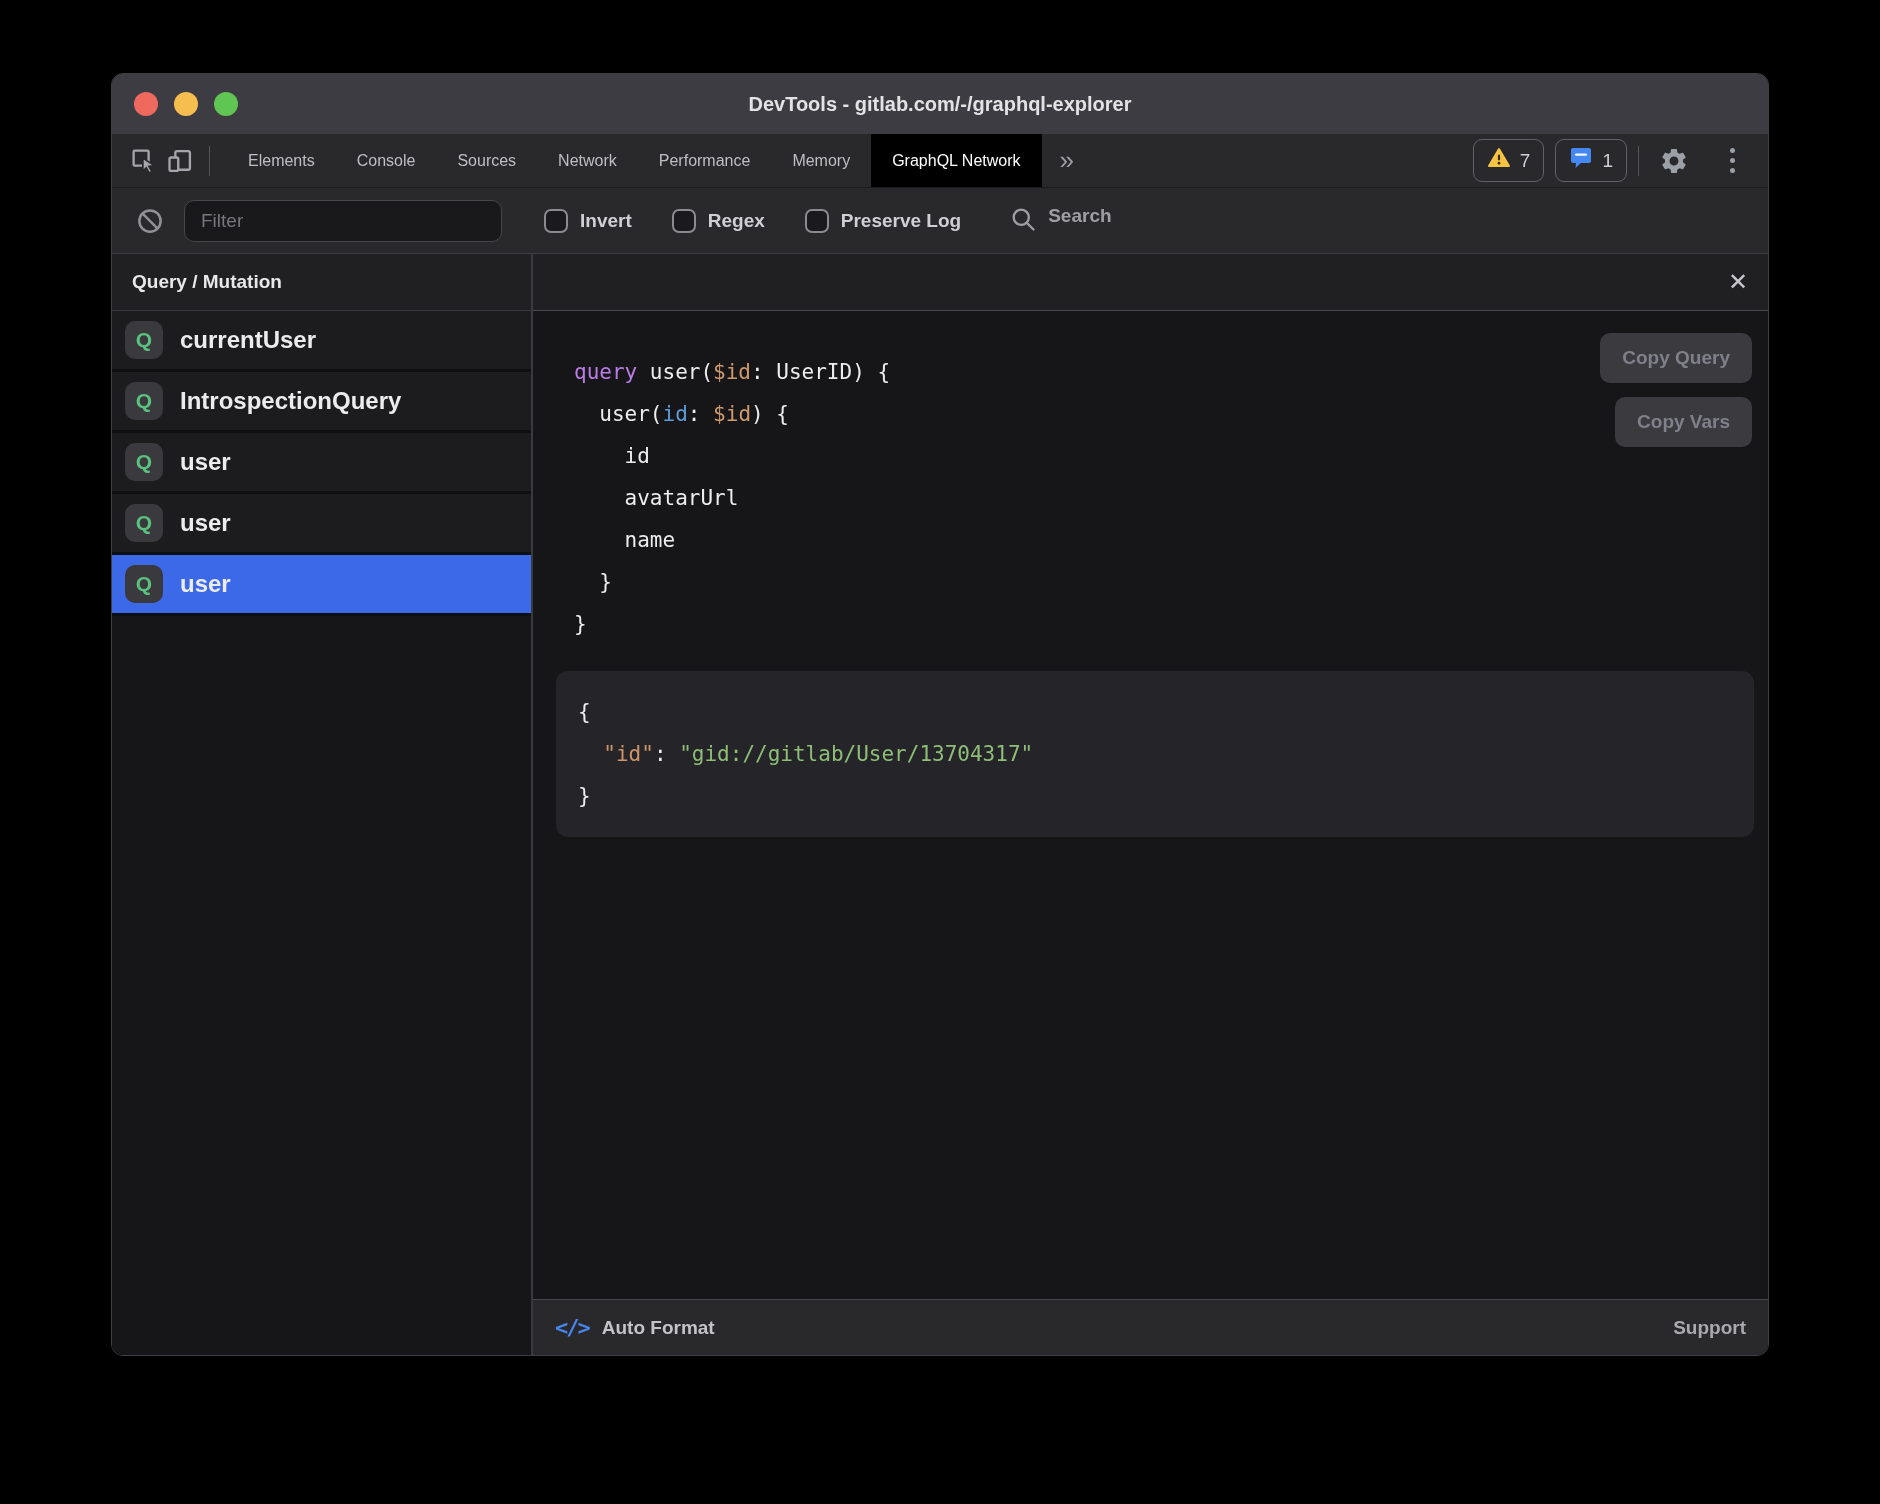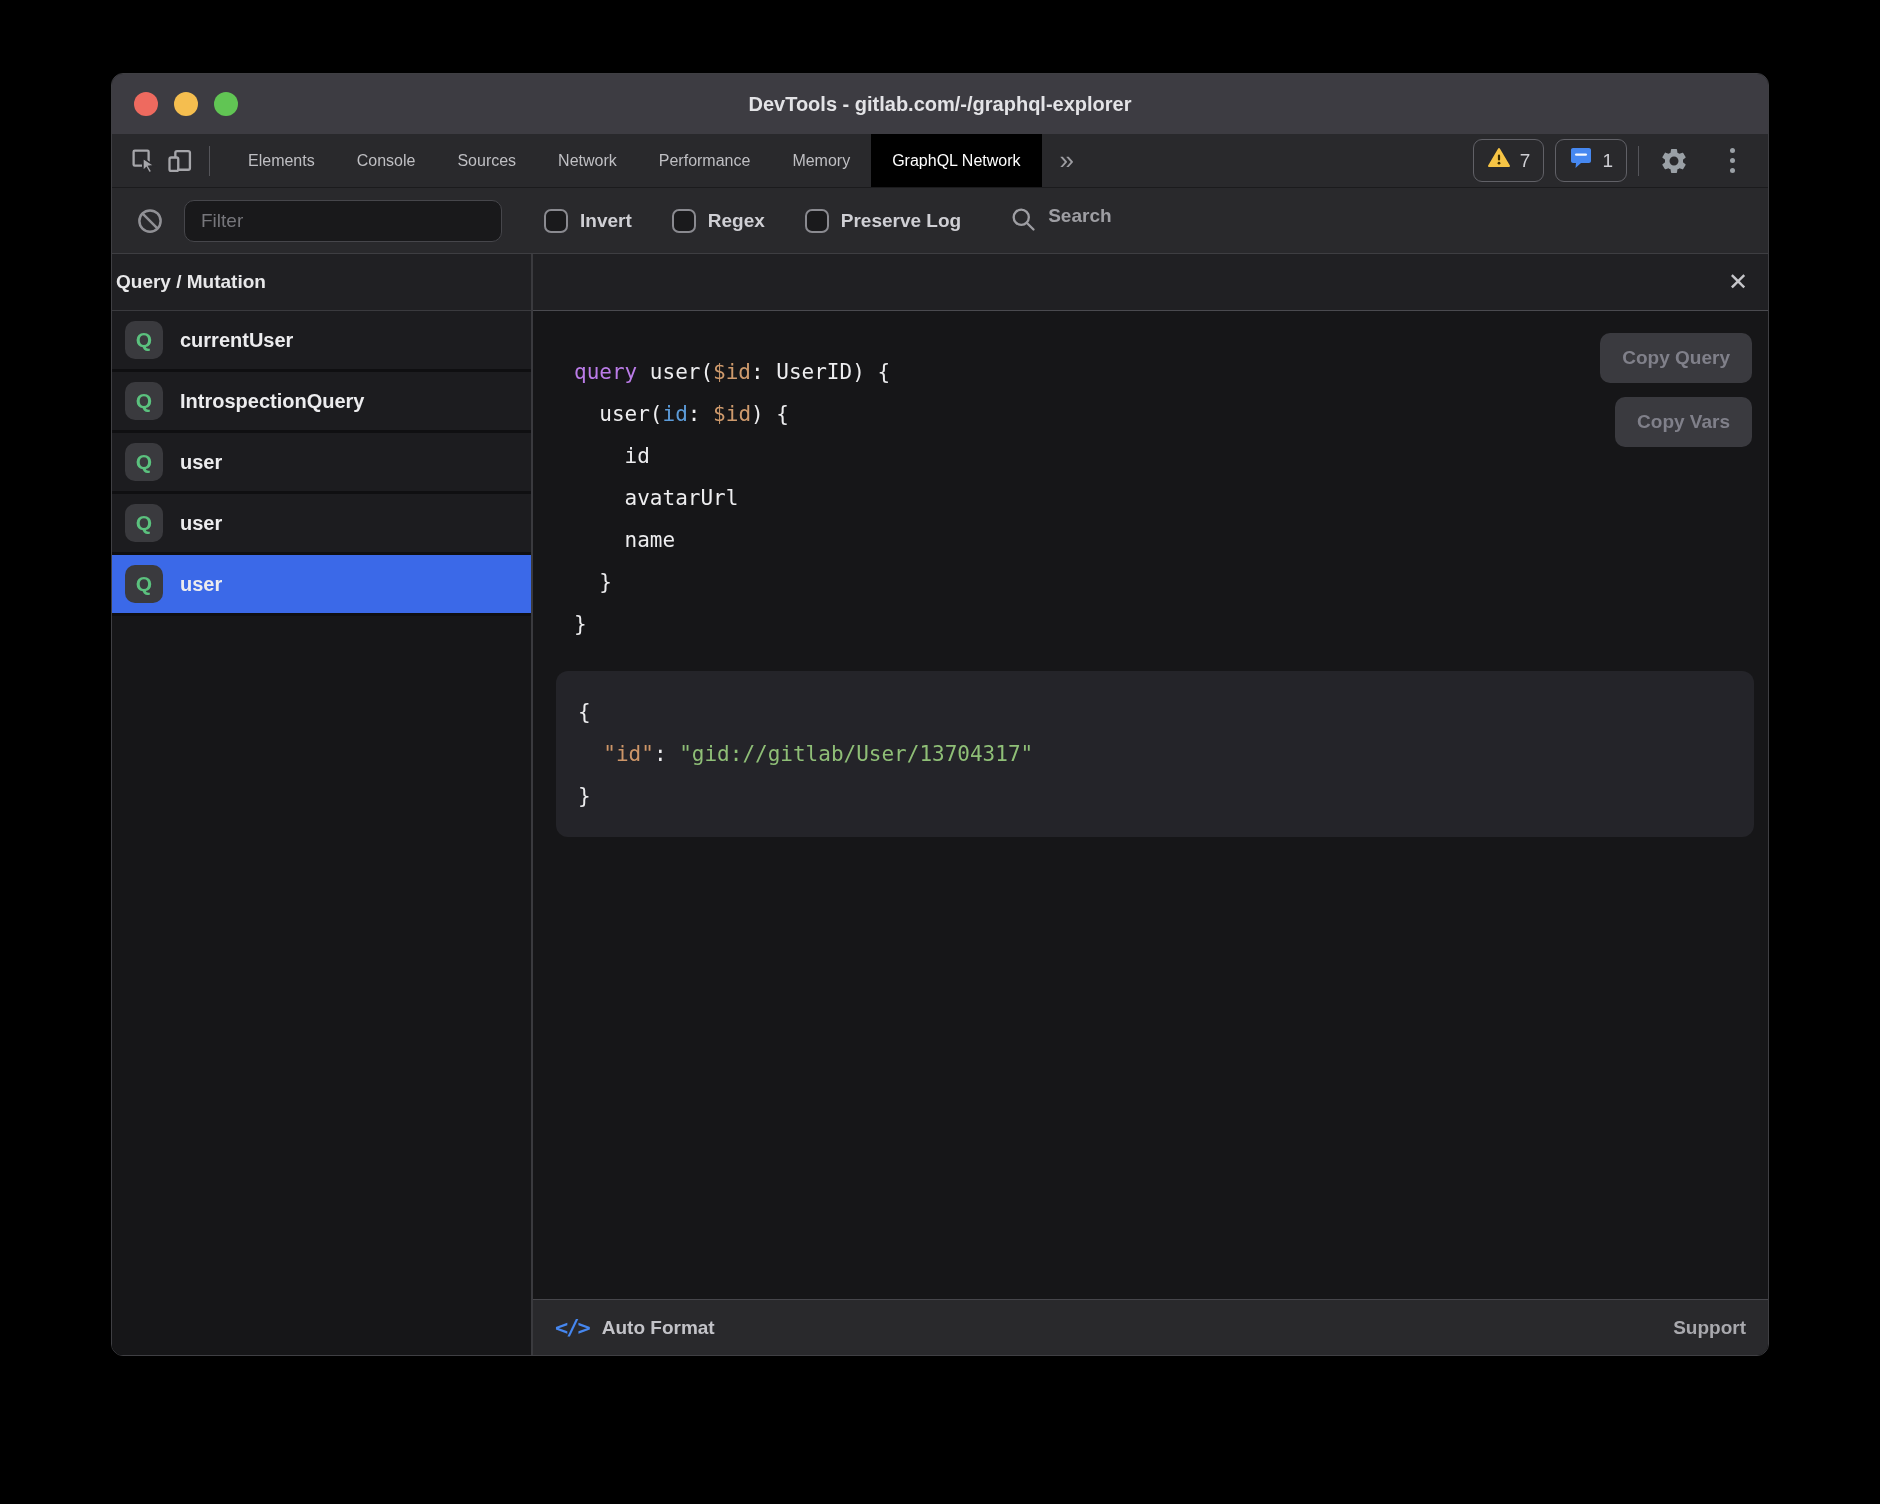--- a/index.html
+++ b/index.html
@@ -43,25 +43,25 @@
   .cb-group { display:flex; align-items:center; gap:12px; }
   .cb { width:24px; height:24px; border:2.5px solid #8A8A90; border-radius:7px; background:#1A1A1C; flex:none; }
   .cb-label { font-size:19px; font-weight:700; color:#CFCFD4; }
   .search-group { display:flex; gap:11px; margin-left:48px; }
   .search-label { font-size:19px; font-weight:700; color:#9E9EA3; }
 
   
   .main { flex:1; display:flex; min-height:0; background:#161618; }
 
   .left-panel { width:421px; flex:none; display:flex; flex-direction:column; border-right:2px solid #3A3A3E; background:#161618; }
-  .panel-header { height:57px; flex:none; display:flex; align-items:center; padding-left:4px; font-size:19px; font-weight:700; color:#E8E8EA; background:#202023; border-bottom:1px solid #3A3A3E; }
+  .panel-header { height:57px; flex:none; display:flex; align-items:center; padding-left:20px; font-size:19px; font-weight:700; color:#E8E8EA; background:#202023; border-bottom:1px solid #3A3A3E; }
   .req-row { height:61px; flex:none; display:flex; align-items:center; gap:17px; padding-left:13px; background:#1C1C1F; border-bottom:3px solid #0F0F11; }
   .req-row.selected { background:var(--selection-blue); }
   .qbadge { width:38px; height:38px; border-radius:10px; background:#3A3A3E; color:var(--badge-green); display:flex; align-items:center; justify-content:center; font-weight:800; font-size:21px; flex:none; }
-  .req-label { font-size:20px; font-weight:700; color:#ECECEE; }
+  .req-label { font-size:24px; font-weight:700; color:#ECECEE; }
   .left-fill { flex:1; background:#161618; }
 
   .right-panel { flex:1; display:flex; flex-direction:column; min-width:0; }
   .dtabs { height:57px; flex:none; background:#202023; display:flex; align-items:stretch; border-bottom:1px solid #4A4A4F; padding-right:20px; }
   .dtab-list { display:flex; align-items:stretch; }
   .dtab { padding:0 25px; display:flex; align-items:center; font-size:19px; color:#A9A9AE; white-space:nowrap; }
   .dtab.active { background:#3F3F44; color:#FFF; font-weight:700; }
   .dclose { margin-left:auto; align-self:center; font-size:24px; color:#C6C6CA; line-height:1; }
 
   .content { flex:1; min-height:0; position:relative; padding:40px 14px 0 41px; overflow:hidden; }

